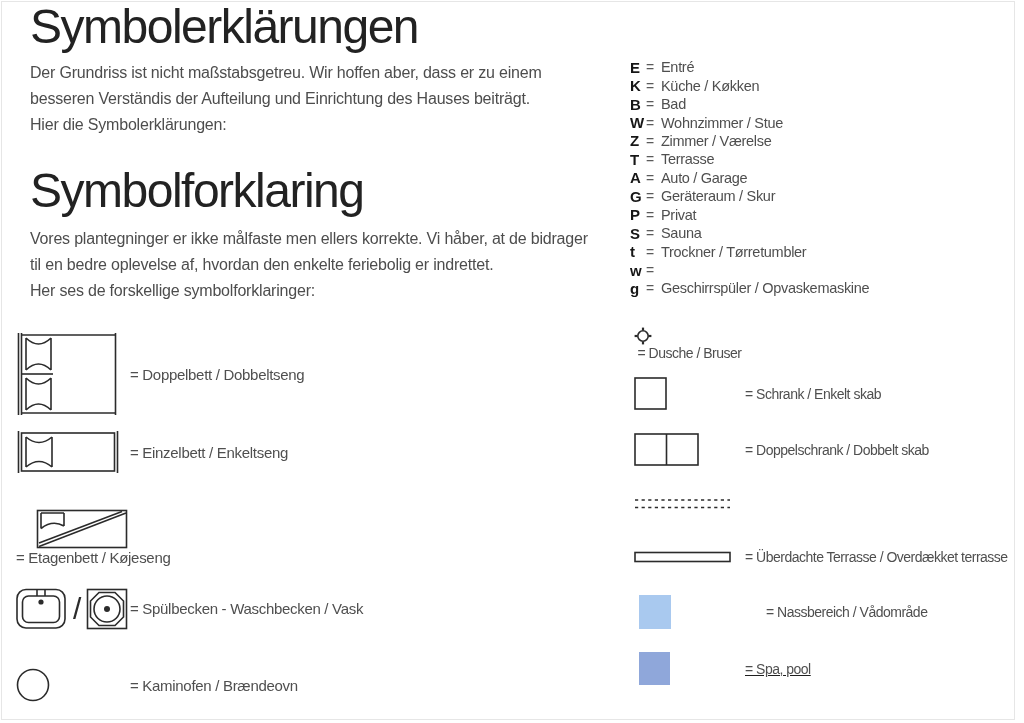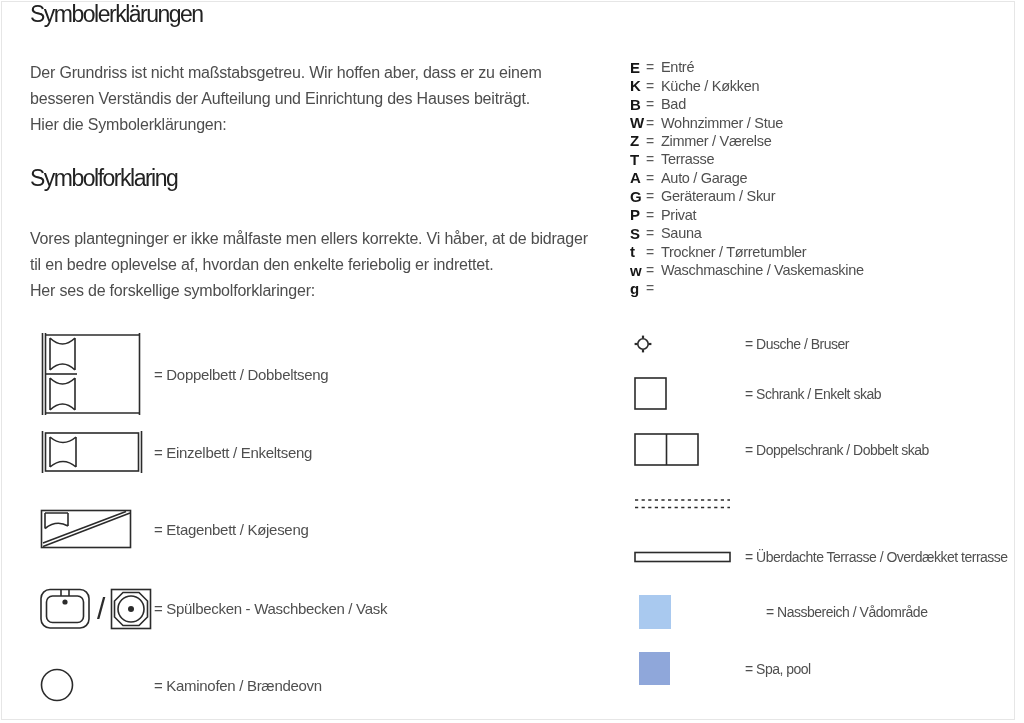--- a/index.html
+++ b/index.html
@@ -3,34 +3,34 @@
 <meta charset="utf-8">
 <style>
   html,body{margin:0;padding:0;}
   body{
     width:1024px;height:723px;position:relative;background:#ffffff;
     font-family:"Liberation Sans","DejaVu Sans",sans-serif;
     overflow:hidden;color:#1e1e1e;
   }
   .page-edge{position:absolute;left:1px;top:1px;right:9px;bottom:3px;
     border:1px solid #e6e6e6;pointer-events:none;}
-  .h-title{position:absolute;left:30px;font-size:23px;line-height:1.05;
+  .h-title{position:absolute;left:30px;font-size:48px;line-height:1.05;
     font-weight:normal;letter-spacing:-1.5px;color:#222;margin:0;}
   .intro{position:absolute;left:30px;width:600px;margin:0;
     font-size:16px;line-height:26px;color:#4d4d4d;letter-spacing:-0.2px;
     white-space:pre-line;}
   
   .codes{position:absolute;left:630px;top:58px;}
   .code-row{display:flex;align-items:center;height:18.45px;}
   .code-letter{width:16px;font-weight:bold;font-size:15px;color:#161616;}
   .code-eq{width:13px;font-size:14px;color:#5a5a5a;}
   .code-label{font-size:14.5px;color:#4f4f4f;letter-spacing:-0.3px;padding-left:2px;}
   
   .sym-row{position:absolute;display:flex;align-items:center;}
-  .sym-row.left{left:40px;}
+  .sym-row.left{left:16px;}
   .sym-row.left .iconbox{width:114px;display:flex;align-items:center;}
   .sym-row.right{left:634px;}
   .sym-row.right .iconbox{width:111px;display:flex;align-items:center;}
   .sym-label{font-size:15px;color:#4f4f4f;letter-spacing:-0.3px;white-space:nowrap;}
   .sym-row.right .sym-label{font-size:14px;letter-spacing:-0.5px;}
   .slash{font-size:30px;color:#2b2b2b;margin:0 5px 0 7px;font-weight:normal;}
   svg{display:block;}
   svg .ln{stroke:#2b2b2b;stroke-width:1.6;fill:none;}
   svg .thick{stroke:#2b2b2b;stroke-width:2.2;fill:none;}
   svg .dot{fill:#2b2b2b;stroke:none;}
@@ -102,25 +102,25 @@
       <span class="code-label">Sauna</span>
     </div>
   <div class="code-row">
       <span class="code-letter">t</span>
       <span class="code-eq">=</span>
       <span class="code-label">Trockner / Tørretumbler</span>
     </div>
   <div class="code-row">
       <span class="code-letter">w</span>
       <span class="code-eq">=</span>
-      <span class="code-label">Waschmaschine / Vaskemaskine</span>
     </div>
   <div class="code-row">
       <span class="code-letter">g</span>
       <span class="code-eq">=</span>
+      <span class="code-label">Geschirrspüler / Opvaskemaskine</span>
     </div>
 </div>
 
 <div class="sym-row left" style="top:333px;height:82px;">
   <span class="iconbox">
     <span>
       <svg width="102" height="82" viewBox="0 0 102 82">
         <line class="ln" x1="2.5" y1="0" x2="2.5" y2="82"></line>
         <line class="ln" x1="5.5" y1="0" x2="5.5" y2="82"></line>
         <line class="ln" x1="99.5" y1="0" x2="99.5" y2="82"></line>
@@ -142,21 +142,21 @@
         <line class="ln" x1="2.5" y1="0" x2="2.5" y2="42"></line>
         <line class="ln" x1="101.5" y1="0" x2="101.5" y2="42"></line>
         <rect class="ln" x="5.5" y="2" width="93" height="38"></rect>
         <path class="ln" d="M10,6 V36 M36,6 V36 M10,6 Q23,17 36,6 M10,36 Q23,25 36,36"></path>
       </svg>
     </span>
   </span>
   <span class="sym-label">= Einzelbett / Enkeltseng</span>
 </div>
 
-<div class="sym-row left" style="top:509px;height:40px;">
+<div class="sym-row left" style="top:509px;height:40px;flex-direction:column;">
   <span class="iconbox">
     <span>
       <svg width="92" height="40" viewBox="0 0 92 40">
         <rect class="ln" x="1.5" y="1.5" width="89" height="37"></rect>
         <path class="ln" d="M5,4 H28 M5,4 V19.5 M28,4 V17 M5,19.5 Q16.5,10.5 28,17"></path>
         <line class="ln" x1="3" y1="37.5" x2="90" y2="4"></line>
         <line class="ln" x1="3" y1="34" x2="86" y2="2.5"></line>
       </svg>
     </span>
   </span>
@@ -191,21 +191,21 @@
   <span class="iconbox">
     <span>
       <svg width="34" height="34" viewBox="0 0 34 34">
         <circle class="ln" cx="17" cy="17" r="15.5" stroke-width="1.8"></circle>
       </svg>
     </span>
   </span>
   <span class="sym-label">= Kaminofen / Brændeovn</span>
 </div>
 
-<div class="sym-row right" style="top:335px;height:18px;">
+<div class="sym-row right" style="top:327px;height:18px;flex-direction:column;">
   <span class="iconbox">
     <span>
       <svg width="18" height="18" viewBox="0 0 18 18">
         <circle class="ln" cx="9" cy="9" r="5.2"></circle>
         <line class="thick" x1="9" y1="0.6" x2="9" y2="3.4"></line>
         <line class="thick" x1="9" y1="14.6" x2="9" y2="17.4"></line>
         <line class="thick" x1="0.6" y1="9" x2="3.4" y2="9"></line>
         <line class="thick" x1="14.6" y1="9" x2="17.4" y2="9"></line>
       </svg>
     </span>
@@ -262,21 +262,21 @@
   <span class="iconbox" style="padding-left:5px;box-sizing:border-box;">
     <span>
       <svg width="32" height="34" viewBox="0 0 32 34">
         <rect x="0" y="0" width="32" height="34" fill="#a9c9ef"></rect>
       </svg>
     </span>
   </span>
   <span class="sym-label">= Nassbereich / Vådområde</span>
 </div>
 
-<div class="sym-row right" style="top:652px;height:33px;">
+<div class="sym-row right" style="top:652px;height:33px;text-decoration:underline;">
   <span class="iconbox" style="padding-left:5px;box-sizing:border-box;">
     <span>
       <svg width="31" height="33" viewBox="0 0 31 33">
         <rect x="0" y="0" width="31" height="33" fill="#8fa7da"></rect>
       </svg>
     </span>
   </span>
   <span class="sym-label">= Spa, pool</span>
 </div>
 

